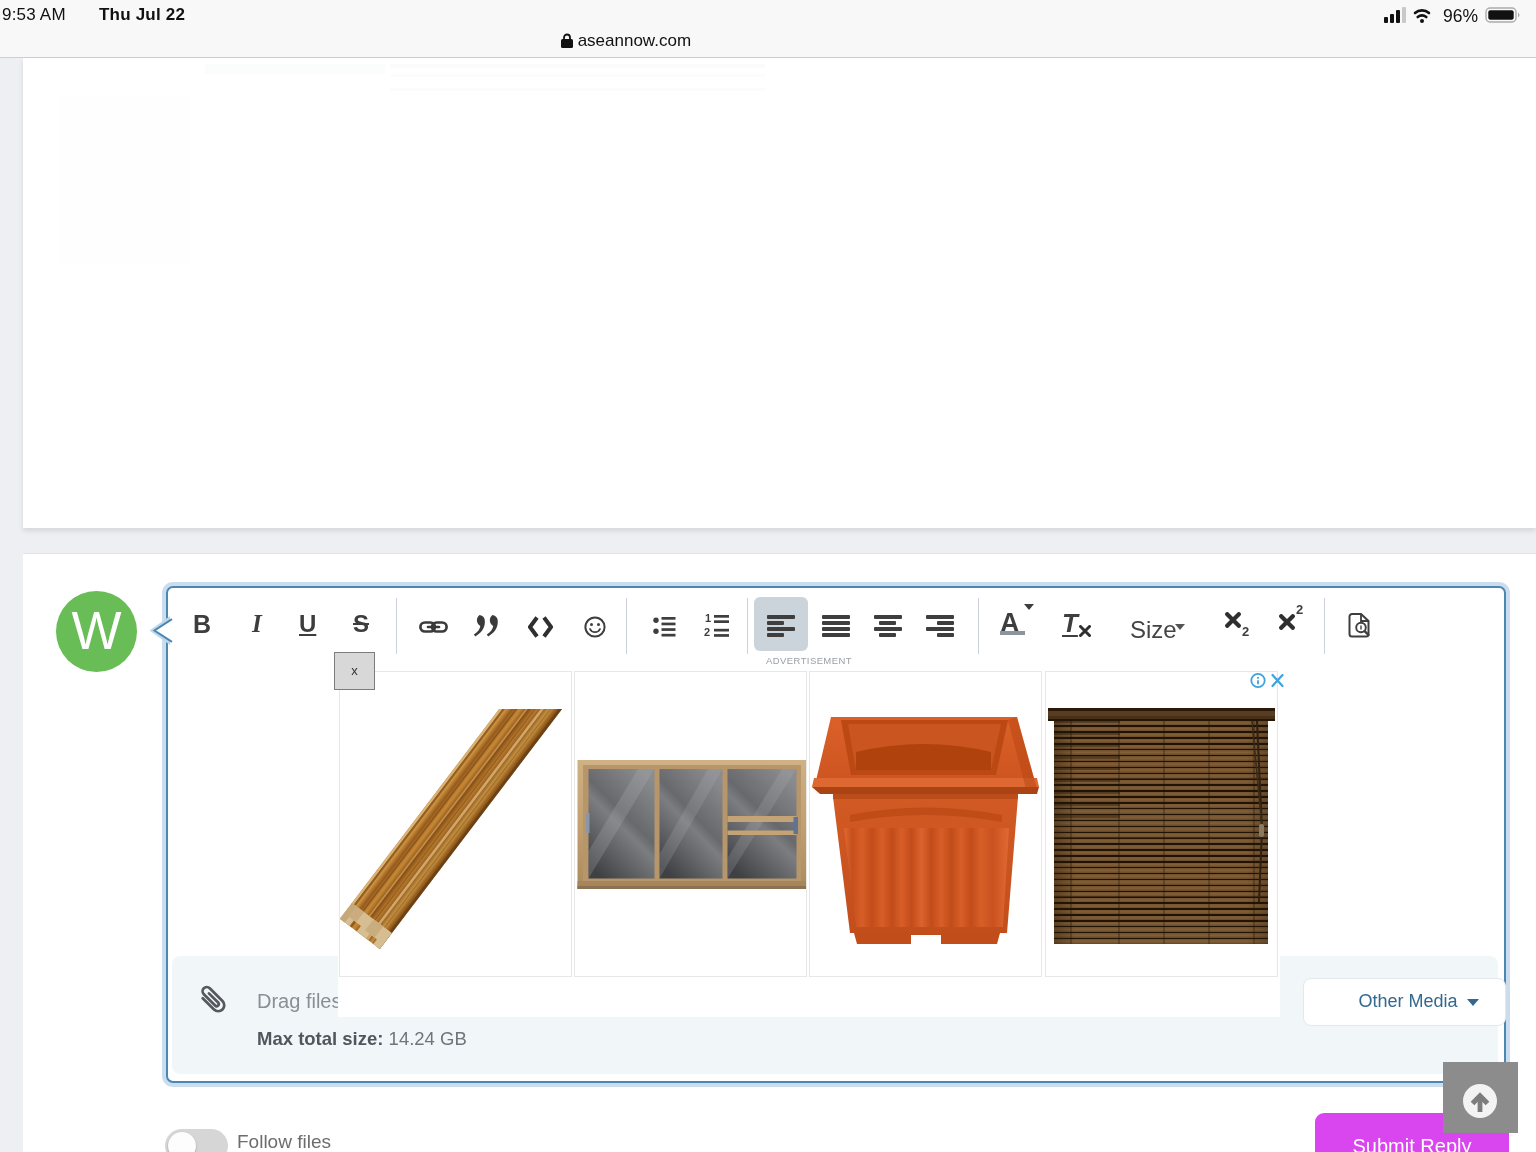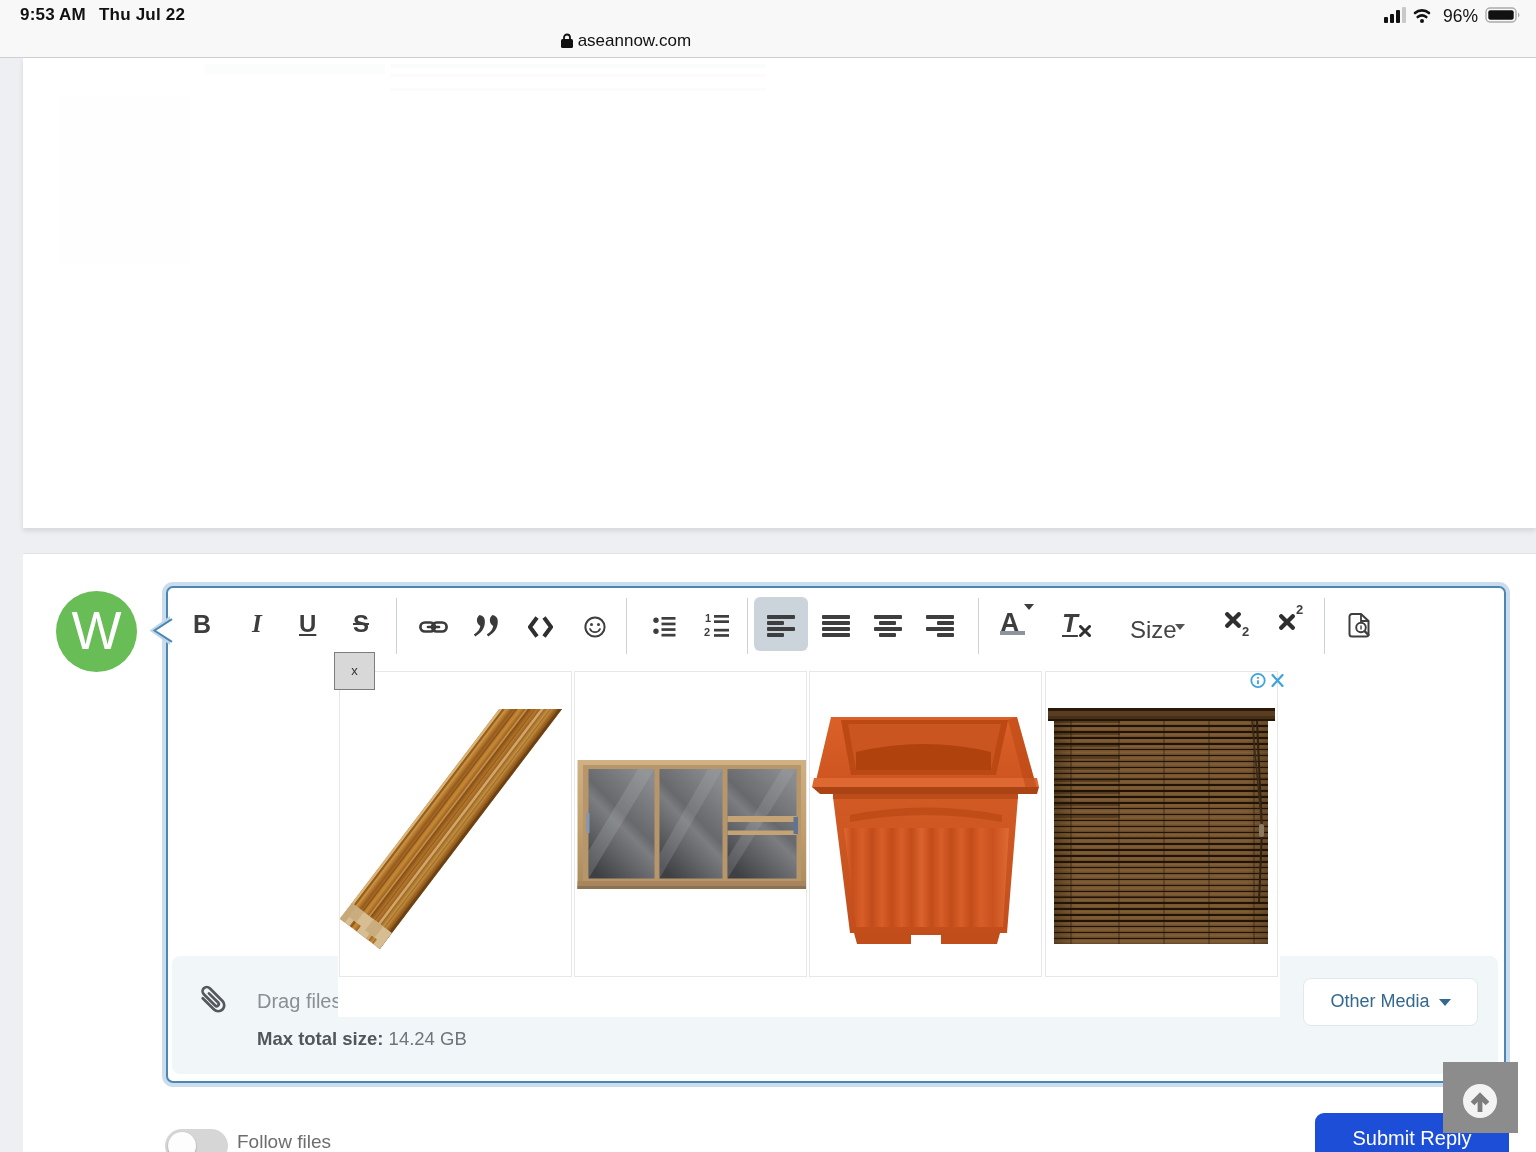--- a/index.html
+++ b/index.html
@@ -2,21 +2,21 @@
 <html><head>
 <meta charset="utf-8">
 <style>
 html,body{margin:0;padding:0;}
 body{width:1536px;height:1152px;position:relative;overflow:hidden;
   background:#edeff2;font-family:"Liberation Sans",sans-serif;}
 .abs{position:absolute;}
 
 #statusbar{left:0;top:0;width:1536px;height:57px;background:#f8f8f8;
   border-bottom:1px solid #cfcfcf;}
-#time{left:20px;top:5px;font-size:17px;font-weight:700;color:#111;letter-spacing:.2px;}
+#time{left:2px;top:5px;font-size:17px;font-weight:400;color:#111;letter-spacing:.2px;}
 #date{left:99px;top:5px;font-size:17px;font-weight:700;color:#111;letter-spacing:.2px;}
 #addr{left:0;top:31px;width:1252px;text-align:center;font-size:17px;color:#111;}
 
 #panel1{left:23px;top:58px;width:1513px;height:470px;background:#fff;
   box-shadow:0 3px 5px rgba(0,0,0,.10);}
 #panel2{left:23px;top:554px;width:1513px;height:598px;background:#fff;
   box-shadow:0 -1px 0 #e2e4e7;}
 
 #avatar{left:56px;top:591px;width:81px;height:81px;border-radius:50%;
   background:#69bd57;color:#fff;font-size:53px;text-align:center;line-height:79px;}
@@ -39,29 +39,29 @@
 #adurl{left:0;top:332px;width:942px;text-align:center;font-size:17.5px;color:#5d6a72;letter-spacing:0.3px;}
 #xbtn{left:334px;top:652px;width:39px;height:36px;background:#d8d8d8;border:1px solid #7c7c7c;
   z-index:30;color:#333;font-size:13px;text-align:center;line-height:36px;}
 
 #attach{left:172px;top:956px;width:1326px;height:118px;background:#f1f6f9;border-radius:8px;}
 #dragtxt{left:257px;top:990px;font-size:20px;color:#898f94;z-index:5;}
 #maxtxt{left:257px;top:1028px;font-size:18.5px;color:#6f757a;z-index:25;}
 #maxtxt b{color:#50575c;text-align:right;}
 #othermedia{left:1303px;top:978px;width:173px;height:46px;background:#fff;z-index:25;
   border:1px solid #e3e8ec;border-radius:8px;color:#33688f;font-size:18px;
-  text-align:center;line-height:44px;}
+  text-align:center;line-height:44px;padding-left:28px;}
 
 #toggle{left:165px;top:1129px;width:63px;height:34px;border-radius:17px;background:#d6d6d6;}
 #knob{left:168px;top:1132px;width:28px;height:28px;border-radius:50%;background:#fdfdfd;
   box-shadow:0 1px 2px rgba(0,0,0,.3);}
 #followtxt{left:237px;top:1131px;font-size:19px;color:#6d6d6d;}
-#submit{left:1315px;top:1113px;width:194px;height:39px;background:#1d4ed8;
+#submit{left:1315px;top:1113px;width:194px;height:39px;background:#d946ef;
   border-radius:9px 9px 0 0;color:#fff;font-size:20px;text-align:center;z-index:40;
-  padding-top:14px;box-sizing:border-box;}
+  padding-top:22px;box-sizing:border-box;}
 #scrolltop{left:1443px;top:1062px;width:75px;height:71px;background:#8c8c8c;z-index:45;}
 </style>
 </head>
 <body>
 <div class="abs" id="panel1"></div>
 <div class="abs" id="panel2"></div>
 
 <div class="abs" id="statusbar"></div>
 <div class="abs" id="time">9:53 AM</div>
 <div class="abs" id="date">Thu Jul 22</div>
@@ -186,20 +186,21 @@
 
 <svg class="tb" style="left:1347px;top:612px;" width="27" height="27" viewBox="0 0 27 27">
   <path d="M2.5 4.5 a2.5 2.5 0 0 1 2.5 -2.5 H14 L21.5 9 V22 a2.5 2.5 0 0 1 -2.5 2.5 H5 a2.5 2.5 0 0 1 -2.5 -2.5 Z" fill="none" stroke="#3e3e3e" stroke-width="2"></path>
   <path d="M14 2.6 V9 H21" fill="none" stroke="#3e3e3e" stroke-width="1.8"></path>
   <circle cx="14" cy="15.5" r="4.8" fill="#fff" stroke="#3e3e3e" stroke-width="1.9"></circle>
   <line x1="17.6" y1="19.1" x2="21.5" y2="23" stroke="#3e3e3e" stroke-width="2.4" stroke-linecap="round"></line>
   <line x1="14" y1="13.6" x2="14" y2="17.4" stroke="#3e3e3e" stroke-width="1.4"></line>
 </svg>
 
 <div class="abs" id="ad">
+  <div class="abs" id="adlabel">ADVERTISEMENT</div>
   <div class="cell" style="left:1px;">
     <svg width="231" height="302" viewBox="0 0 231 302">
       <defs>
         <linearGradient id="wood" x1="0" y1="-24" x2="0" y2="24" gradientUnits="userSpaceOnUse">
           <stop offset="0" stop-color="#9c5f1e"></stop>
           <stop offset="0.09" stop-color="#cd9340"></stop>
           <stop offset="0.2" stop-color="#965a1c"></stop>
           <stop offset="0.33" stop-color="#c78936"></stop>
           <stop offset="0.46" stop-color="#854d13"></stop>
           <stop offset="0.58" stop-color="#bb7d2f"></stop>

